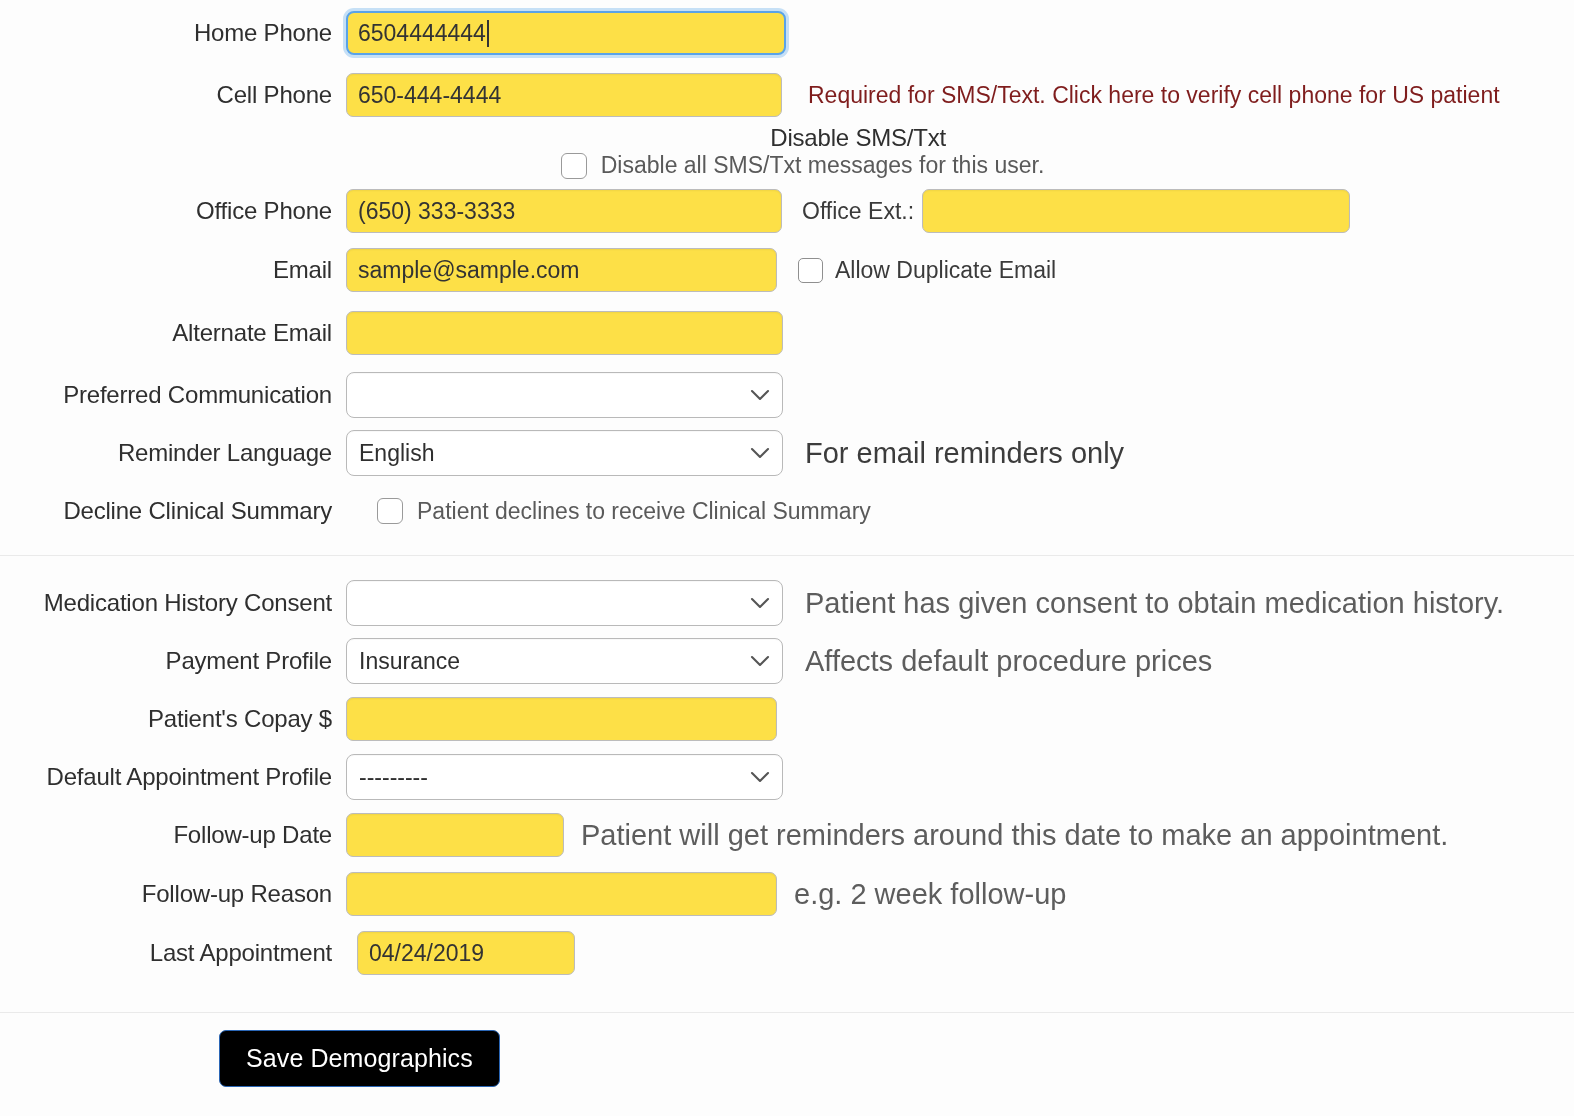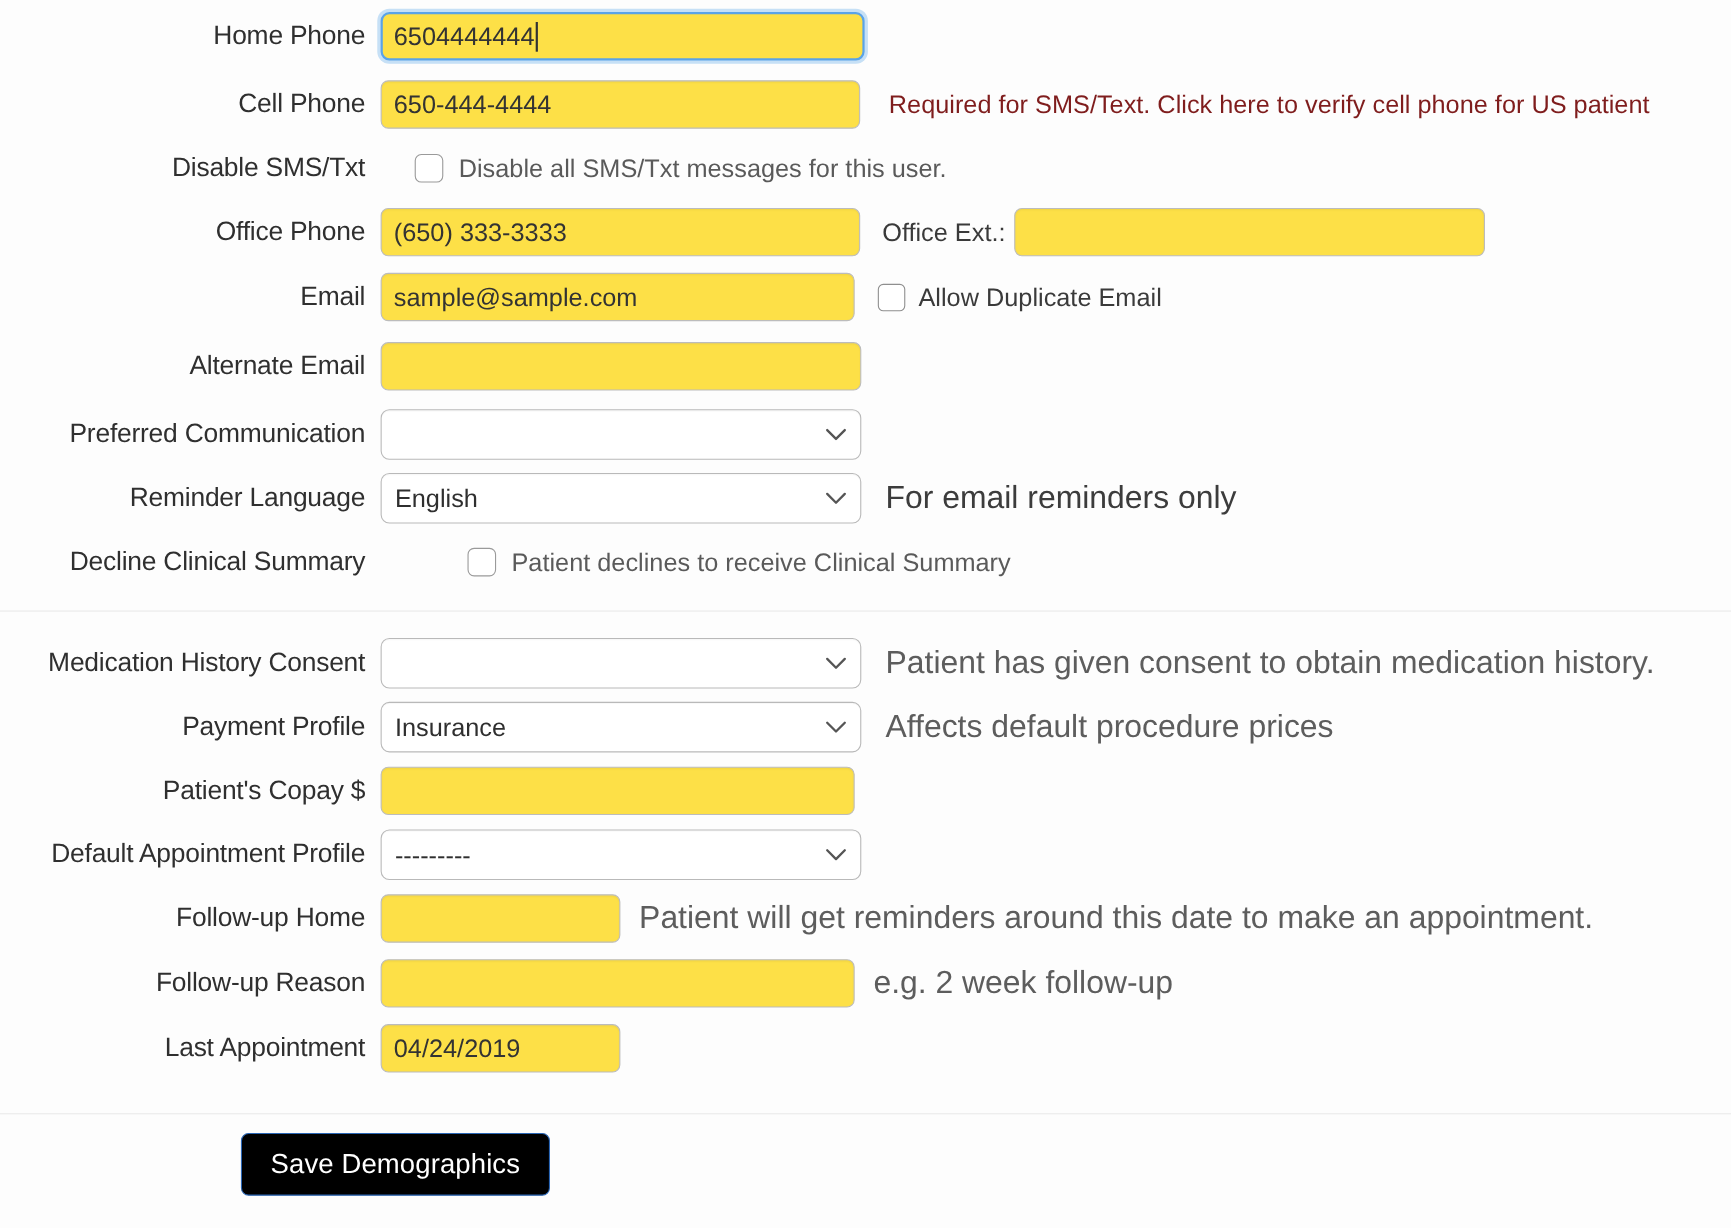--- a/index.html
+++ b/index.html
@@ -175,21 +175,21 @@
   <div class="row" style="height:58px;">
     <div class="label">Cell Phone</div>
     <div class="field">
       <div class="inp" style="width:436px;">
         <span>650-444-4444</span>
       </div>
       <a class="link" style="margin-left:26px;">Required for SMS/Text. Click here to verify cell phone for US patient</a>
     </div>
   </div>
 
-  <div class="row" style="height:58px;">
+  <div class="row" style="height:58px;flex-direction:column;">
     <div class="label">Disable SMS/Txt</div>
     <div class="field" style="padding-left:31px;">
       <span class="cbox"></span>
       <span class="cbox-label">Disable all SMS/Txt messages for this user.</span>
     </div>
   </div>
 
   <div class="row" style="height:58px;">
     <div class="label">Office Phone</div>
     <div class="field">
@@ -245,21 +245,21 @@
         <span class="chev">
           <svg width="20" height="13" viewBox="0 0 20 13">
               <polyline points="2,2 10,10 18,2" fill="none" stroke="#555" stroke-width="2.1" stroke-linecap="round" stroke-linejoin="round"></polyline>
             </svg>
         </span>
       </div>
       <span class="hint" style="color:#3c3c3c;">For email reminders only</span>
     </div>
   </div>
 
-  <div class="row" style="height:58px;gap:48px;">
+  <div class="row" style="height:58px;">
     <div class="label">Decline Clinical Summary</div>
     <div class="field" style="padding-left:31px;">
       <span class="cbox"></span>
       <span class="cbox-label">Patient declines to receive Clinical Summary</span>
     </div>
   </div>
 
   <div class="divider" style="margin-top:15px;"></div>
 
   <div class="row" style="height:58px;margin-top:18px;">
@@ -309,21 +309,21 @@
         <span class="chev">
           <svg width="20" height="13" viewBox="0 0 20 13">
               <polyline points="2,2 10,10 18,2" fill="none" stroke="#555" stroke-width="2.1" stroke-linecap="round" stroke-linejoin="round"></polyline>
             </svg>
         </span>
       </div>
     </div>
   </div>
 
   <div class="row" style="height:58px;">
-    <div class="label">Follow-up Home</div>
+    <div class="label">Follow-up Date</div>
     <div class="field">
       <div class="inp" style="width:218px;">
         <span></span>
       </div>
       <span class="hint" style="margin-left:17px;">Patient will get reminders around this date to make an appointment.</span>
     </div>
   </div>
 
   <div class="row" style="height:60px;">
     <div class="label">Follow-up Reason</div>
@@ -331,21 +331,21 @@
       <div class="inp" style="width:431px;">
         <span></span>
       </div>
       <span class="hint" style="margin-left:17px;">e.g. 2 week follow-up</span>
     </div>
   </div>
 
   <div class="row" style="height:58px;">
     <div class="label">Last Appointment</div>
     <div class="field">
-      <div class="inp" style="width:218px;">
+      <div class="inp" style="width:218px;margin-left:11px;">
         <span>04/24/2019</span>
       </div>
     </div>
   </div>
 
   <div class="divider" style="margin-top:30px;"></div>
 
   <div class="row" style="height:90px;padding-left:219px;">
     <button class="save-btn">Save Demographics</button>
   </div>

